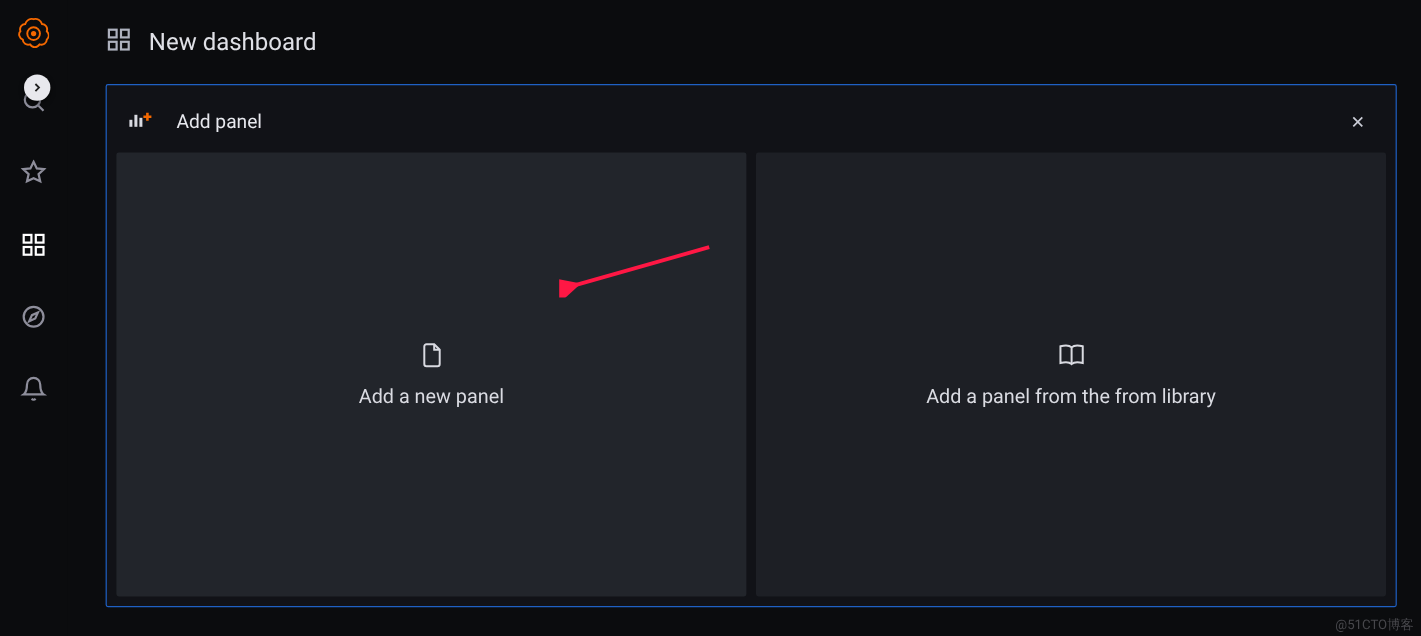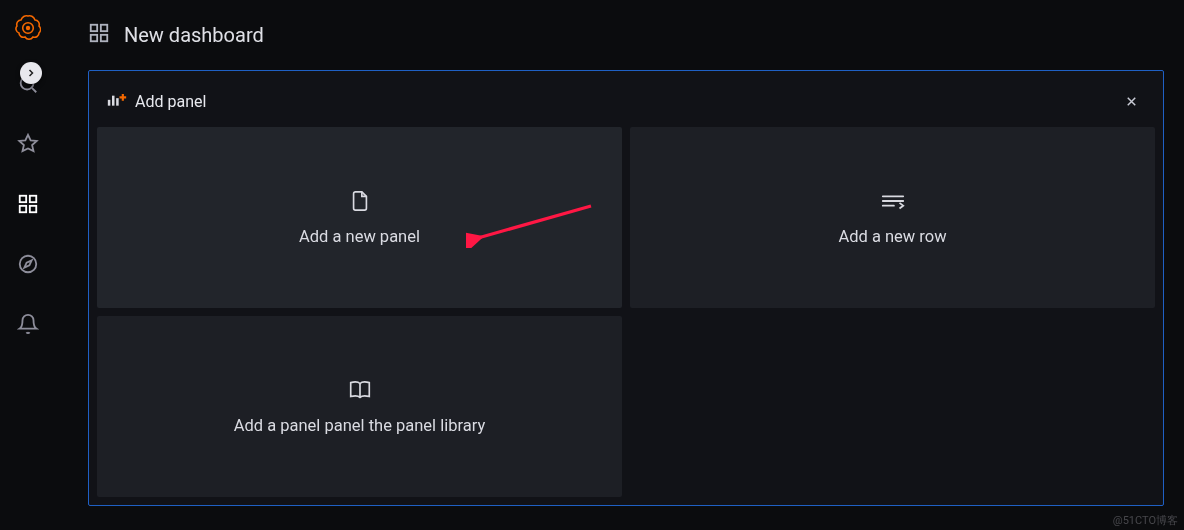--- a/index.html
+++ b/index.html
@@ -85,21 +85,21 @@
     }
     .panel-header {
       display: flex;
       align-items: center;
       justify-content: space-between;
       padding: 10px 12px 14px 10px;
     }
     .panel-header-left {
       display: flex;
       align-items: center;
-      gap: 8px;
+      gap: 20px;
       font-size: 16px;
       color: #e7e8ee;
     }
     .close-btn {
       width: 24px;
       height: 24px;
       display: flex;
       align-items: center;
       justify-content: center;
       cursor: pointer;
@@ -239,38 +239,29 @@
       <div class="card">
         <div class="icon-wrap">
           <svg width="22" height="24" viewBox="0 0 24 24" fill="none" stroke="#d9dae1" stroke-width="1.8">
             <path d="M14 2H7a2 2 0 00-2 2v16a2 2 0 002 2h10a2 2 0 002-2V7l-5-5z"></path>
             <path d="M14 2v5h5"></path>
           </svg>
         </div>
         <span>Add a new panel</span>
       </div>
 
-      <div class="card">
-        <div class="icon-wrap">
-          <svg width="26" height="20" viewBox="0 0 28 20" fill="none" stroke="#d9dae1" stroke-width="1.9">
-            <path d="M3 5h22M3 10h22M3 15h12" stroke-linecap="round"></path>
-            <path d="M21 12l4 3-4 3" fill="none"></path>
-          </svg>
-        </div>
-        <span>Add a new row</span>
-      </div>
 
       <div class="card">
         <div class="icon-wrap">
           <svg width="26" height="22" viewBox="0 0 28 22" fill="none" stroke="#d9dae1" stroke-width="1.8">
             <path d="M14 4c-2-2-6-2-10-1v15c4-1 8-1 10 1 2-2 6-2 10-1V3c-4-1-8-1-10 1z"></path>
             <path d="M14 4v15"></path>
           </svg>
         </div>
-        <span>Add a panel panel the panel library</span>
+        <span>Add a panel from the from library</span>
       </div>
 
     </div>
   </div>
 </div>
 
 <svg class="annotation-arrow" viewBox="0 0 130 48">
   <defs>
     <marker id="ah" markerWidth="12" markerHeight="10" refX="2" refY="5" orient="auto">
       <path d="M10 0 L0 5 L10 10 Z" fill="#ff1744"></path>

